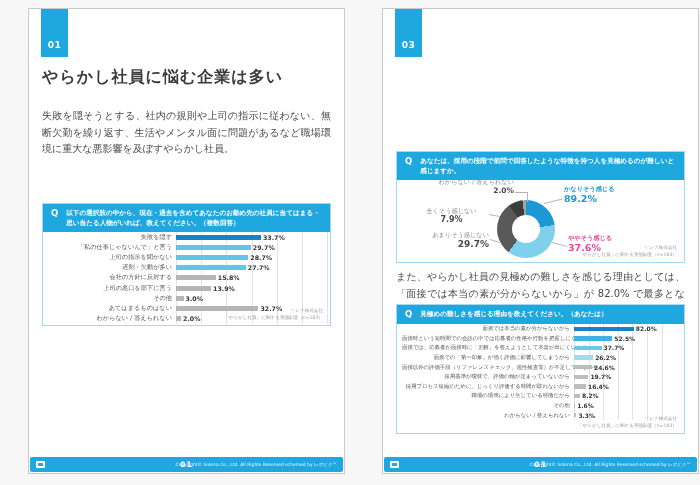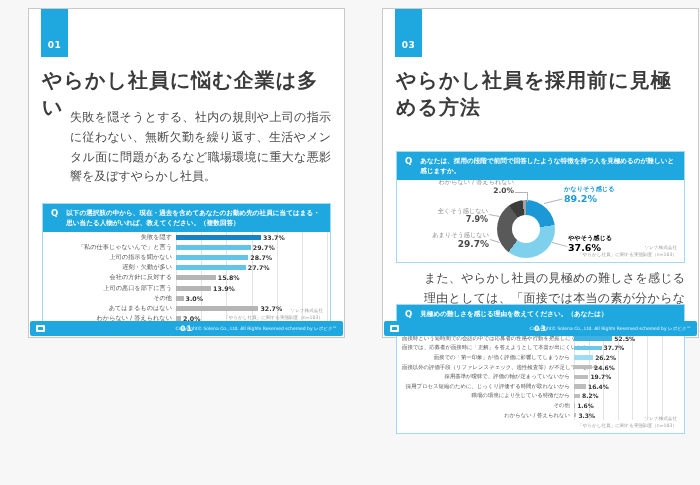--- a/index.html
+++ b/index.html
@@ -6,39 +6,39 @@
     --accent:#1fa8e0;
     --boxborder:#a5d9f1;
   }
   html,body{margin:0;padding:0;}
   body{
     width:700px;height:485px;position:relative;overflow:hidden;
     background:#f7f7f7;
     font-family:"DejaVu Sans","Liberation Sans",sans-serif;
   }
   .page{
-    position:absolute;top:8px;width:317px;height:330px;
+    position:absolute;top:8px;width:317px;height:466px;
     background:#fff;border:1px solid #c9c9c9;box-sizing:border-box;
   }
   #page-left{left:28px;}
   #page-right{left:382px;}
 
   .badge{
     position:absolute;top:0;left:12px;width:27px;height:48px;
     background:var(--accent);color:#fff;font-weight:bold;font-size:9px;
     display:flex;align-items:flex-end;justify-content:center;
     padding-bottom:7px;box-sizing:border-box;letter-spacing:.5px;
   }
   .title{
     position:absolute;top:58px;left:13px;right:13px;
-    font-size:20px;font-weight:bold;color:#3b3b3b;letter-spacing:1px;
+    font-size:16px;font-weight:bold;color:#3b3b3b;letter-spacing:1px;
   }
   .para{
     position:absolute;left:13px;right:13px;
-    font-size:12px;line-height:1.65;color:#4a4a4a;text-align:justify;margin-left:28px;
+    font-size:10px;line-height:1.65;color:#4a4a4a;text-align:justify;
   }
   #p1-para1{top:99px;}
   #p1-para2{top:133px;}
   #p1-para3{top:333px;}
   #p3-para1{top:99px;}
   #p3-para2{top:260px;}
 
   .qbox{
     position:absolute;left:13px;right:13px;
     border:1px solid var(--boxborder);background:#fff;box-sizing:border-box;
@@ -73,26 +73,26 @@
 
   
   .donut{position:absolute;left:100px;top:48px;width:58px;height:58px;border-radius:50%;}
   .hole{position:absolute;inset:15px;background:#fff;border-radius:50%;}
   .plabel{position:absolute;white-space:nowrap;line-height:1.25;}
   .pname{font-size:6.2px;}
   .ppct{font-weight:bold;}
   .pl-kanari{left:167px;top:33px;color:#1b98d5;}
   .pl-kanari .pname{font-weight:bold;}
   .pl-kanari .ppct{font-size:9.5px;}
-  .pl-yaya{left:171px;top:82px;color:#000000;}
+  .pl-yaya{left:171px;top:82px;color:#ec4899;}
   .pl-yaya .pname{font-weight:bold;}
   .pl-yaya .ppct{font-size:9.5px;}
   .pl-amari{left:20px;top:79px;width:72px;text-align:right;color:#8a8a8a;}
   .pl-amari .ppct{font-size:9px;color:#4a4a4a;}
-  .pl-mattaku{left:18px;top:55px;width:73px;text-align:right;color:#8a8a8a;}
+  .pl-mattaku{left:18px;top:55px;width:73px;text-align:center;color:#8a8a8a;}
   .pl-mattaku .ppct{font-size:8px;color:#4a4a4a;}
   .pl-waka{left:30px;top:26px;width:87px;text-align:right;color:#8a8a8a;}
   .pl-waka .ppct{font-size:7.5px;color:#4a4a4a;}
   .leader{position:absolute;height:1px;background:#b5b5b5;transform-origin:left center;}
   .ld-waka-h{left:118px;top:40px;width:12px;}
   .ld-waka-v{left:130px;top:40px;width:1px;height:10px;}
   .ld-kanari{left:147px;top:51px;width:19px;transform:rotate(-14deg);}
   .ld-yaya{left:155px;top:90px;width:16px;transform:rotate(15deg);}
   .ld-amari{left:93px;top:87px;width:10px;transform:rotate(17deg);}
   .ld-mattaku{left:92px;top:62px;width:11px;transform:rotate(10deg);}
@@ -204,21 +204,20 @@
     <span class="flogo">
         <span class="flogo-inner"></span>
       </span>
     <span class="fpage">01</span>
     <span class="fcopy">Copyright© Solena Co., Ltd. All Rights Reserved schemed by レポピク™</span>
   </div>
 </div>
 
 <div class="page" id="page-right">
   <div class="badge">03</div>
-  <div class="title">やらかし社員を採用前に見極める方法</div>
 
 
   <div class="qbox" id="box-pie">
     <div class="qhead">
       <span class="qletter">Q</span>
       <span class="qtext">あなたは、採用の段階で前問で回答したような特徴を持つ人を見極めるのが難しいと感じますか。</span>
     </div>
 
     <div class="donut" style="background: conic-gradient(rgb(27, 152, 213) 0%, rgb(27, 152, 213) 22.8%, rgb(127, 208, 237) 22.8%, rgb(127, 208, 237) 60.4%, rgb(89, 89, 89) 60.4%, rgb(89, 89, 89) 90.1%, rgb(60, 60, 60) 90.1%, rgb(60, 60, 60) 98%, rgb(163, 163, 163) 98%, rgb(163, 163, 163) 100%);">
       <div class="hole"></div>

